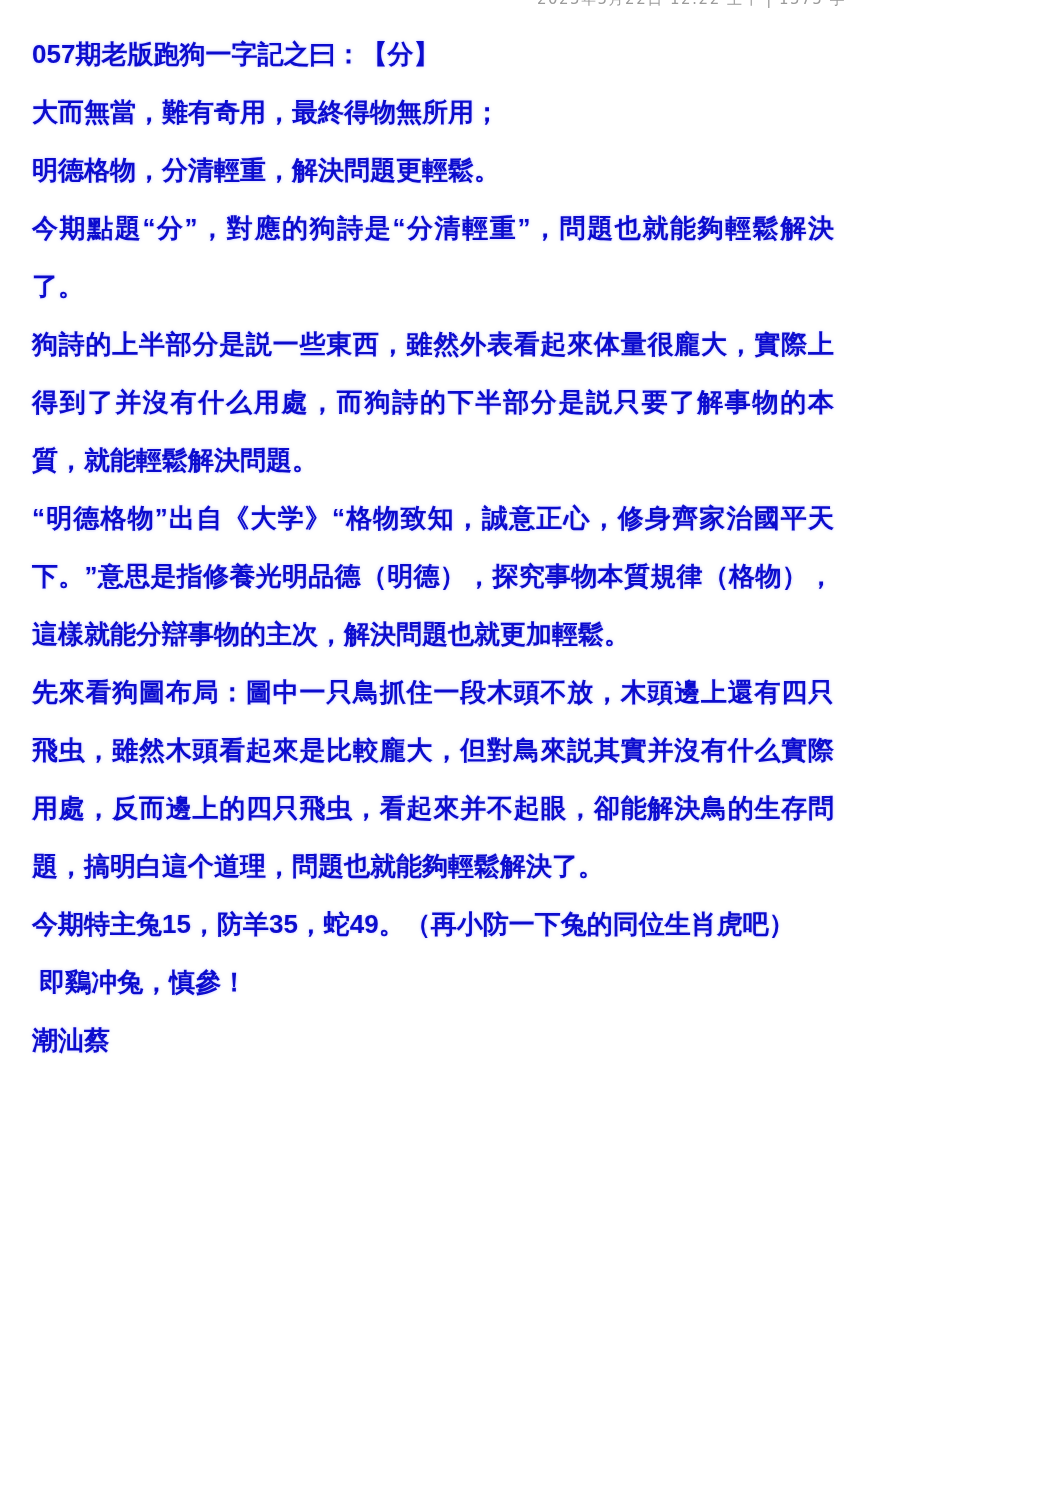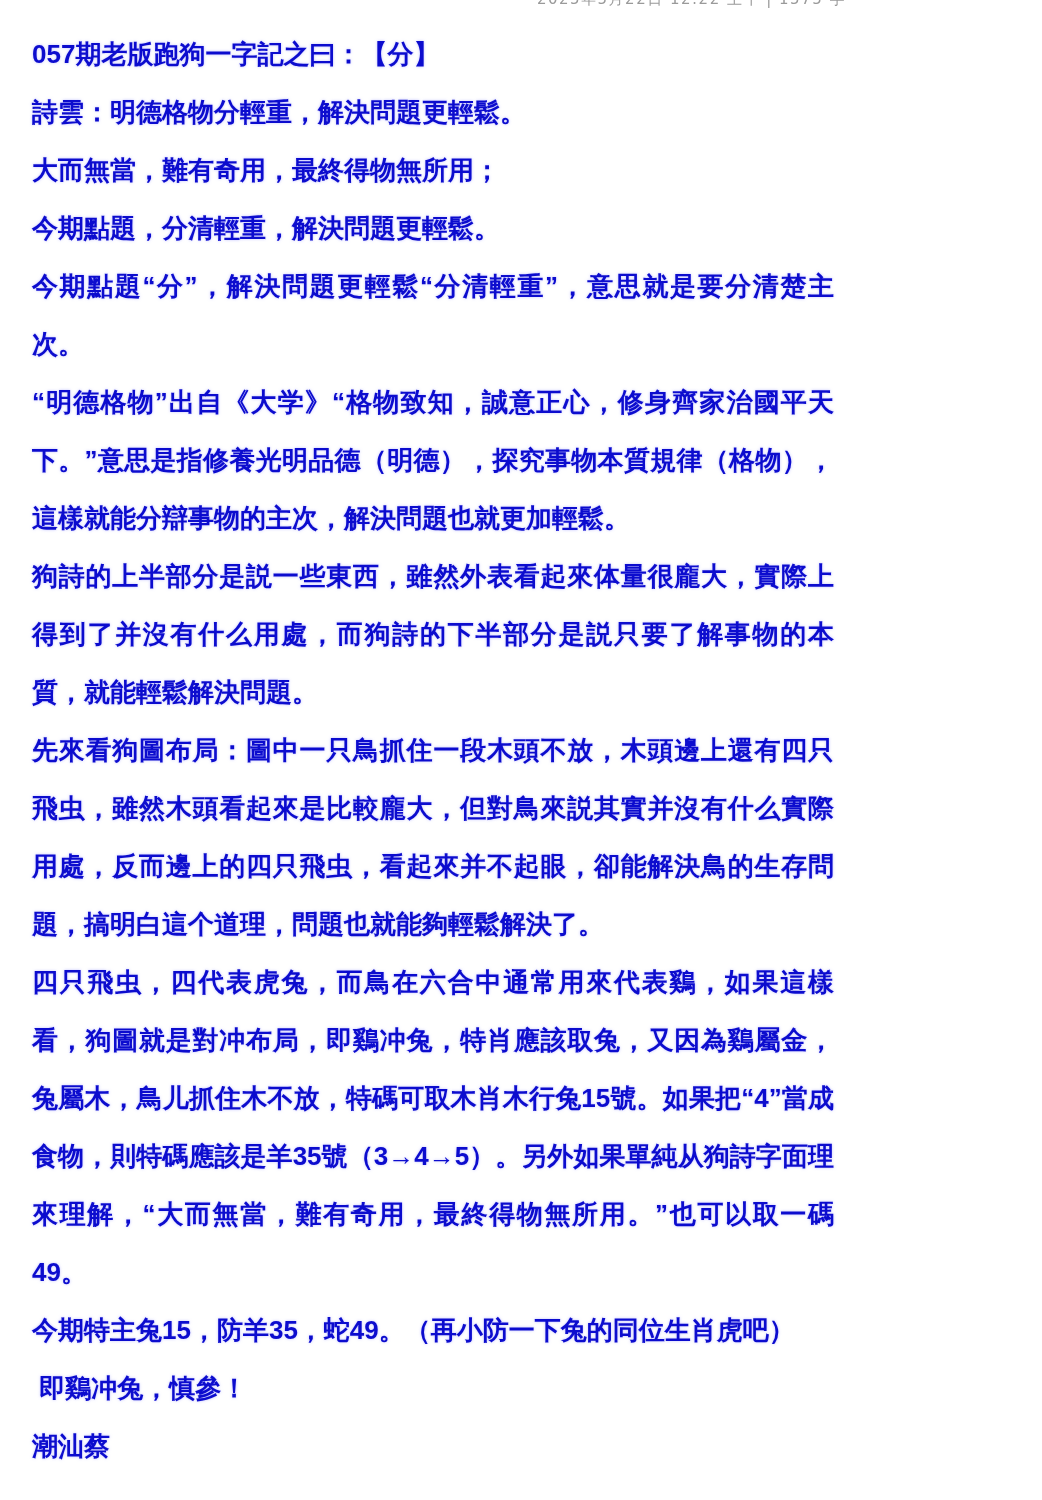--- a/index.html
+++ b/index.html
@@ -39,26 +39,24 @@
   }
 </style>
 </head>
 <body>
 
 <div class="page">
   <div class="meta">2025年5月22日 12:22 上午 | 1575 字</div>
   <div class="content">
     <p>057期老版跑狗一字記之曰：【分】</p>
     <div>
-        <p>詩雲：明德格物分輕重，解決問題更輕鬆。</p>
         <p>大而無當，難有奇用，最終得物無所用；</p>
-        <p>今期點題，分清輕重，解決問題更輕鬆。</p>
-        <p>今期點題“分”，解決問題更輕鬆“分清輕重”，意思就是要分清楚主次。</p>
+        <p>明德格物，分清輕重，解決問題更輕鬆。</p>
+        <p>今期點題“分”，對應的狗詩是“分清輕重”，問題也就能夠輕鬆解決了。</p>
+        <p>狗詩的上半部分是説一些東西，雖然外表看起來体量很龐大，實際上得到了并沒有什么用處，而狗詩的下半部分是説只要了解事物的本質，就能輕鬆解決問題。</p>
         <p>“明德格物”出自《大学》“格物致知，誠意正心，修身齊家治國平天下。”意思是指修養光明品德（明德），探究事物本質規律（格物），這樣就能分辯事物的主次，解決問題也就更加輕鬆。</p>
-        <p>狗詩的上半部分是説一些東西，雖然外表看起來体量很龐大，實際上得到了并沒有什么用處，而狗詩的下半部分是説只要了解事物的本質，就能輕鬆解決問題。</p>
         <p>先來看狗圖布局：圖中一只鳥抓住一段木頭不放，木頭邊上還有四只飛虫，雖然木頭看起來是比較龐大，但對鳥來説其實并沒有什么實際用處，反而邊上的四只飛虫，看起來并不起眼，卻能解決鳥的生存問題，搞明白這个道理，問題也就能夠輕鬆解決了。</p>
-        <p>四只飛虫，四代表虎兔，而鳥在六合中通常用來代表鷄，如果這樣看，狗圖就是對冲布局，即鷄冲兔，特肖應該取兔，又因為鷄屬金，兔屬木，鳥儿抓住木不放，特碼可取木肖木行兔15號。如果把“4”當成食物，則特碼應該是羊35號（3→4→5）。另外如果單純从狗詩字面理來理解，“大而無當，難有奇用，最終得物無所用。”也可以取一碼49。</p>
         <p>今期特主兔15，防羊35，蛇49。（再小防一下兔的同位生肖虎吧）</p>
         <p> 即鷄冲兔，慎參！</p>
         <p>潮汕蔡</p>
       </div>
   </div>
 </div>
 
 </body></html>

